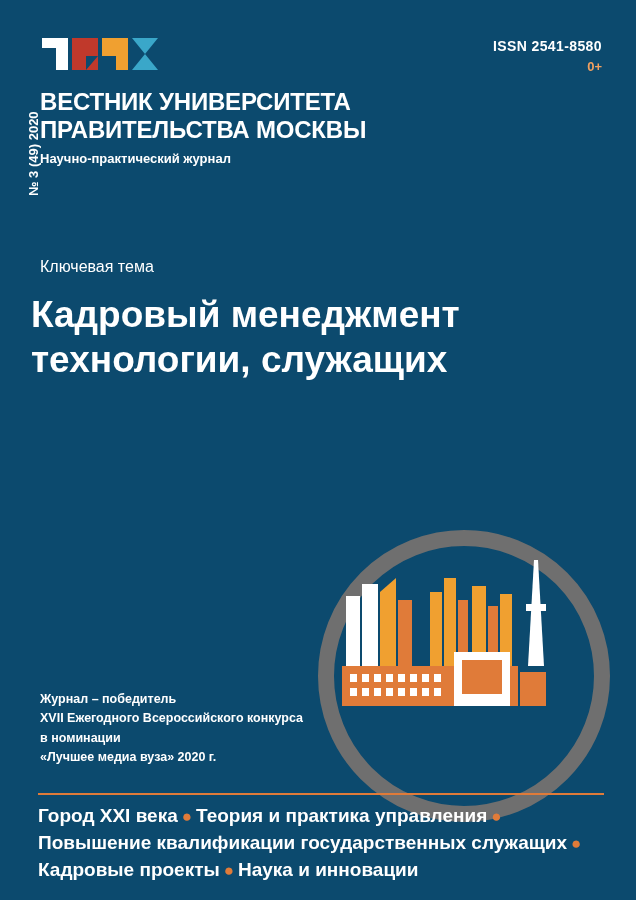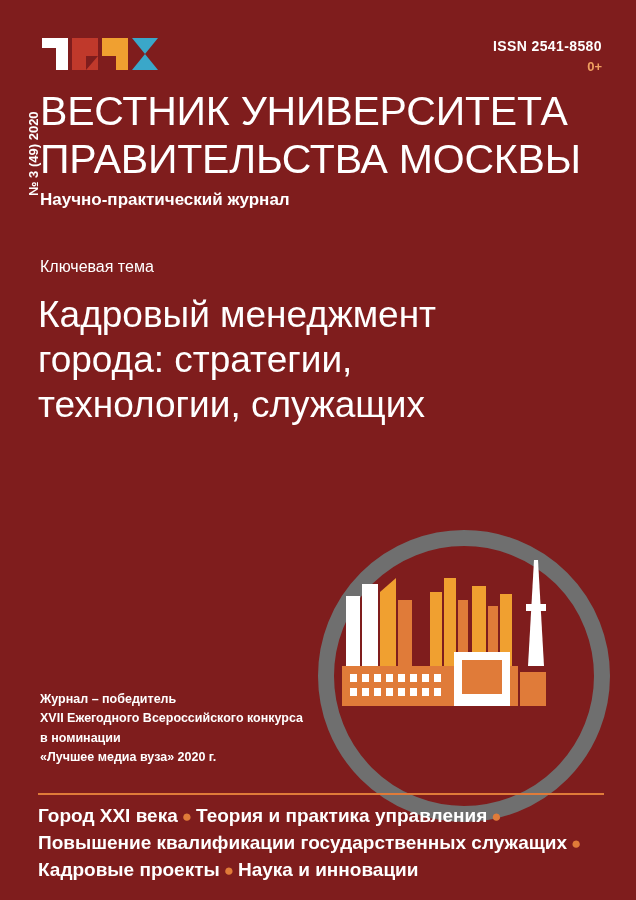--- a/index.html
+++ b/index.html
@@ -7,21 +7,21 @@
     padding: 0;
     background: #ffffff;
   }
   body {
     font-family: "Liberation Sans", sans-serif;
   }
   .cover {
     position: relative;
     width: 636px;
     height: 900px;
-    background: #7f1d1d;
+    background: #0c4a6e;
     overflow: hidden;
   }
   
   .issn-block {
     position: absolute;
     top: 38px;
     right: 34px;
     text-align: right;
   }
   .issn {
@@ -46,30 +46,30 @@
   }
   
   .masthead {
     position: absolute;
     top: 88px;
     left: 40px;
     right: 30px;
   }
   .masthead .line {
     color: #ffffff;
-    font-size: 41px;
-    font-weight: normal;
+    font-size: 24px;
+    font-weight: bold;
     letter-spacing: -0.2px;
     line-height: 1.16;
     text-transform: uppercase;
     white-space: nowrap;
   }
   .subtitle {
     color: #ffffff;
-    font-size: 17px;
+    font-size: 13px;
     font-weight: bold;
     margin-top: 7px;
   }
   
   .issue-vertical {
     position: absolute;
     left: 26px;
     top: 196px;
     color: #ffffff;
     font-size: 13px;
@@ -82,25 +82,25 @@
   .keytheme-label {
     position: absolute;
     top: 258px;
     left: 40px;
     color: #ffffff;
     font-size: 16px;
   }
   .keytheme-title {
     position: absolute;
     top: 292px;
-    left: 38px;
+    left: 31px;
     right: 40px;
     color: #ffffff;
     font-size: 37px;
-    font-weight: normal;
+    font-weight: bold;
     line-height: 1.22;
   }
   
   .circle {
     position: absolute;
     width: 292px;
     height: 292px;
     border: 16px solid #6f6f6f;
     border-radius: 50%;
     right: 26px;
@@ -173,21 +173,20 @@
     <div class="line">Вестник университета</div>
     <div class="line">Правительства Москвы</div>
     <div class="subtitle">Научно-практический журнал</div>
   </div>
 
   <div class="issue-vertical">№ 3 (49) 2020</div>
 
   <div class="keytheme-label">Ключевая тема</div>
   <div class="keytheme-title">
     <div>Кадровый менеджмент</div>
-    <div>города: стратегии,</div>
     <div>технологии, служащих</div>
   </div>
 
   <div class="circle"></div>
 
   <div class="city">
     <svg width="250" height="160" viewBox="0 0 250 160" xmlns="http://www.w3.org/2000/svg">
 
       <rect x="8" y="40" width="14" height="70" fill="#ffffff"></rect>
       <rect x="24" y="28" width="16" height="82" fill="#ffffff"></rect>

